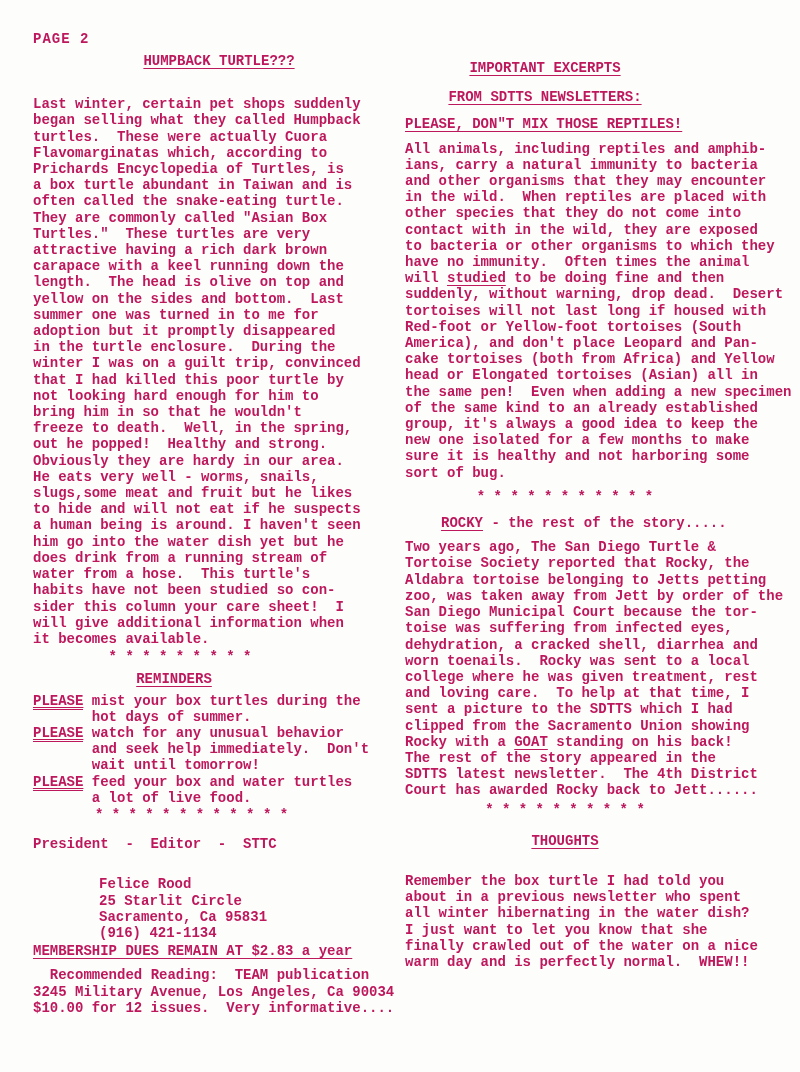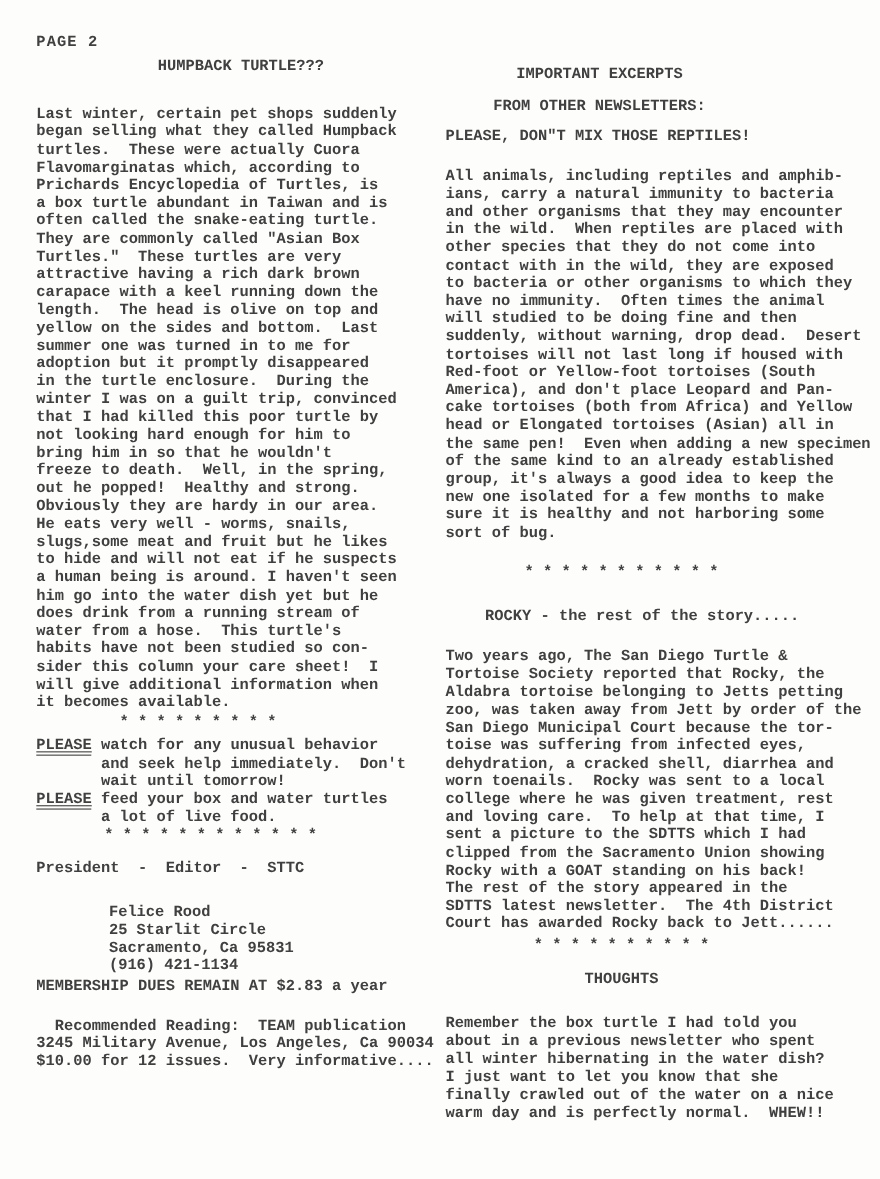--- a/index.html
+++ b/index.html
@@ -3,43 +3,43 @@
 <meta charset="utf-8">
 <style>
   html,body { margin:0; padding:0; background:#ffffff; }
   .page {
     position:relative;
     width:800px; height:1072px;
     background:#fdfdfb;
     overflow:hidden;
     font-family:"Liberation Mono","DejaVu Sans Mono",monospace;
     font-weight:700;
-    color:#404040;
+    color:#be185d;
   }
   .txt {
     white-space:pre-wrap;
     font-size:14px;
     line-height:16.2px;
   }
   .h {
     white-space:pre-wrap;
     font-size:14px;
     line-height:16.2px;
   }
-  .u  { text-decoration-thickness:1.3px; text-underline-offset:2.5px; }
+  .u  { text-decoration:underline; text-decoration-thickness:1.3px; text-underline-offset:2.5px; }
   .uu { text-decoration:underline; text-decoration-thickness:1.1px; text-underline-offset:1.5px;
         border-bottom:1.2px solid currentColor; }
   .center { text-align:center; }
   .pagenum { position:absolute; left:33px; top:31px; letter-spacing:1px; }
   .col { position:absolute; }
   .col-left  { left:33px;  top:53px; width:372px; }
   .col-right { left:405px; top:60px; width:390px; }
   .mt1{margin-top:1px}.mt2{margin-top:2px}.mt3{margin-top:3px}.mt5{margin-top:5px}
-  .mt6{margin-top:6px}.mt8{margin-top:20px}.mt10{margin-top:24px}.mt11{margin-top:11px}
-  .mt13{margin-top:13px}.mt14{margin-top:24px}.mt15{margin-top:15px}.mt27{margin-top:27px}
+  .mt6{margin-top:6px}.mt8{margin-top:8px}.mt10{margin-top:24px}.mt11{margin-top:11px}
+  .mt13{margin-top:13px}.mt14{margin-top:10px}.mt15{margin-top:15px}.mt27{margin-top:27px}
   .pr55{padding-right:55px}.pr70{padding-right:70px}.pr78{padding-right:78px}
   .pr90{padding-right:90px}.pr110{padding-right:110px}
   .indent-contact{padding-left:66px}
   .indent-rocky{padding-left:36px}
 </style>
 </head>
 <body>
 
 <div class="page">
 
@@ -77,22 +77,25 @@
 him go into the water dish yet but he
 does drink from a running stream of
 water from a hose.  This turtle's
 habits have not been studied so con-
 sider this column your care sheet!  I
 will give additional information when
 it becomes available.</div>
 
     <div class="txt center pr78 mt2">* * * * * * * * *</div>
 
+    <div class="h center pr90 mt6"><span class="u">REMINDERS</span></div>
 
     <div class="mt5">
+      <div class="txt"><span class="uu">PLEASE</span><span> mist your box turtles during the
+       hot days of summer.</span></div>
       <div class="txt"><span class="uu">PLEASE</span><span> watch for any unusual behavior
        and seek help immediately.  Don't
        wait until tomorrow!</span></div>
       <div class="txt"><span class="uu">PLEASE</span><span> feed your box and water turtles
        a lot of live food.</span></div>
     </div>
 
     <div class="txt center pr55 mt1">* * * * * * * * * * * *</div>
 
     <div class="txt mt13">President  -  Editor  -  STTC</div>
@@ -102,21 +105,21 @@
 (916) 421-1134</div>
     <div class="txt mt2"><span class="u">MEMBERSHIP DUES REMAIN AT $2.83 a year</span></div>
     <div class="txt mt8">  Recommended Reading:  TEAM publication
 3245 Military Avenue, Los Angeles, Ca 90034
 $10.00 for 12 issues.  Very informative....</div>
   </div>
 
   <div class="col col-right">
     <div class="pr110">
       <div class="h center"><span class="u">IMPORTANT EXCERPTS</span></div>
-      <div class="h center mt13"><span class="u">FROM OTHER NEWSLETTERS:</span></div>
+      <div class="h center mt13"><span class="u">FROM SDTTS NEWSLETTERS:</span></div>
     </div>
 
 
     <div class="h mt11"><span class="u">PLEASE, DON"T MIX THOSE REPTILES!</span></div>
 
     <div class="txt mt8"><span>All animals, including reptiles and amphib-
 ians, carry a natural immunity to bacteria
 and other organisms that they may encounter
 in the wild.  When reptiles are placed with
 other species that they do not come into

